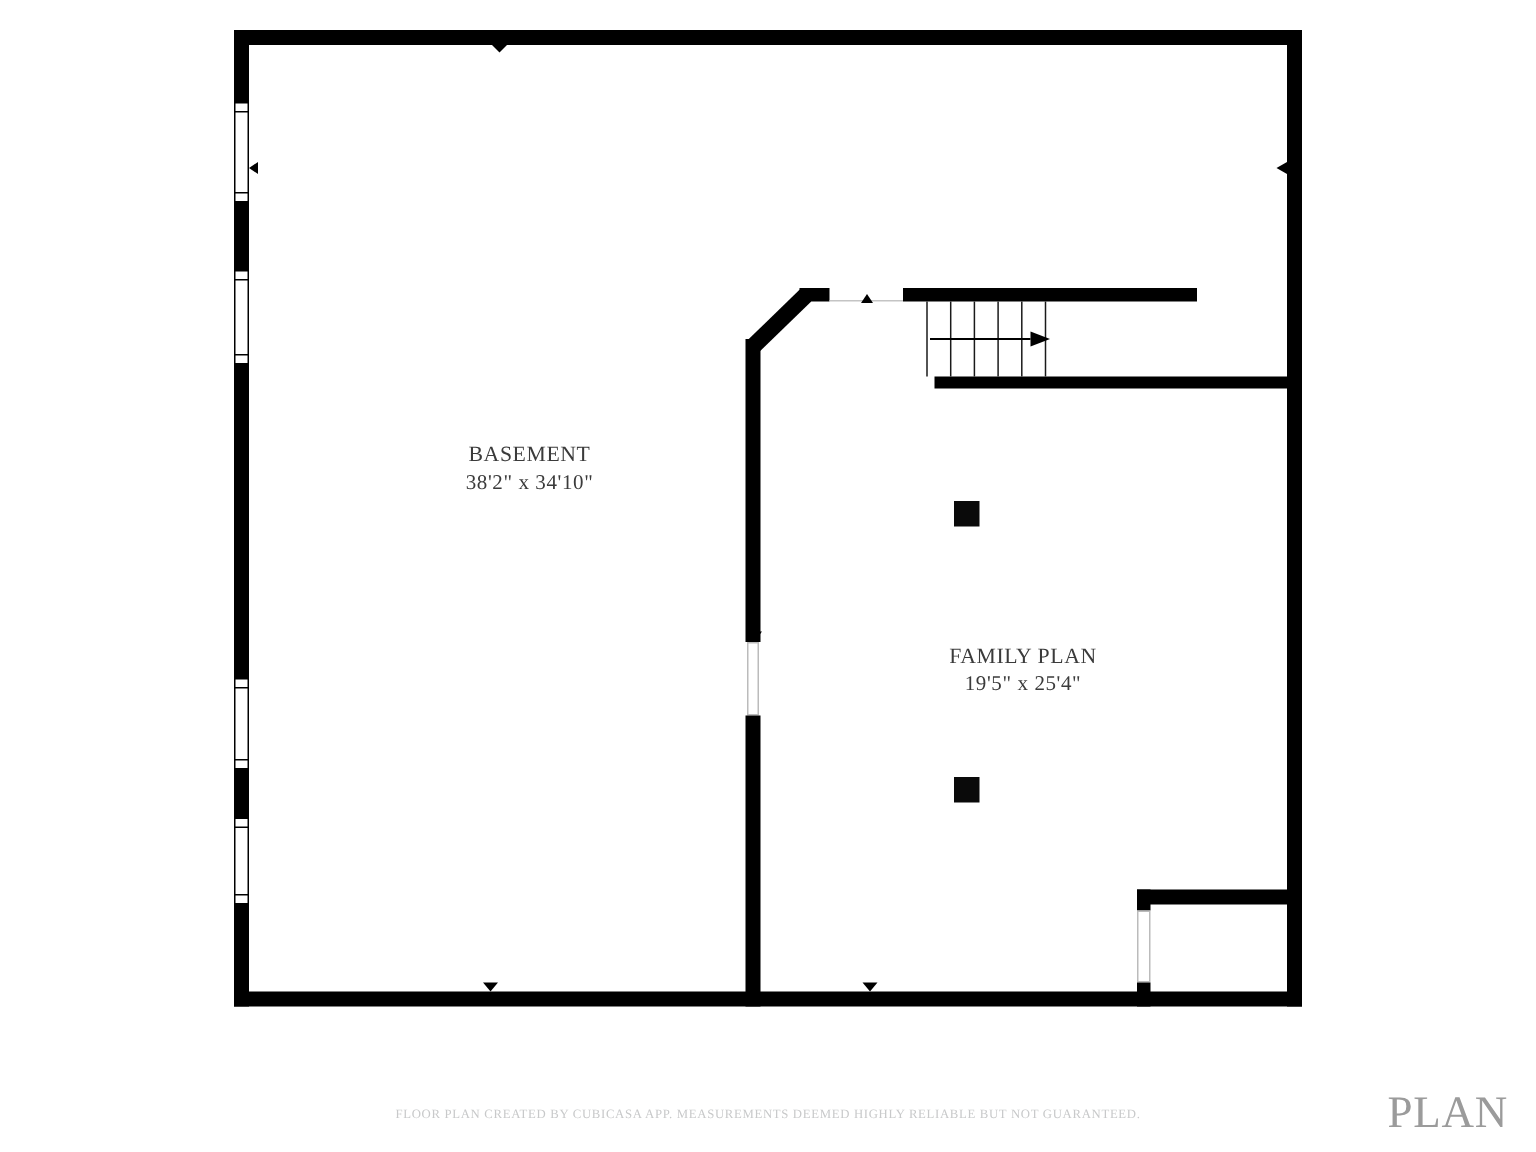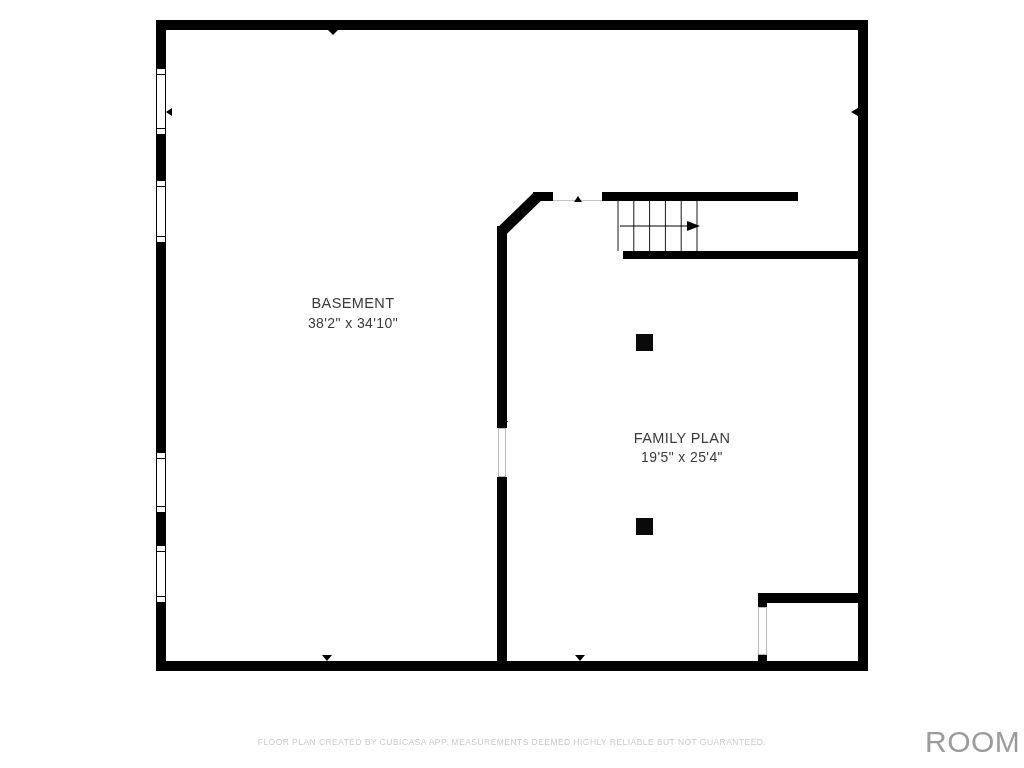--- a/index.html
+++ b/index.html
@@ -1,20 +1,20 @@
 <!DOCTYPE html>
 <html><head>
 <meta charset="utf-8">
 <style>
   html,body{margin:0;padding:0;}
   body{
     width:1024px;height:768px;background:#ffffff;overflow:hidden;
     font-family:"Liberation Sans", sans-serif;
   }
-  .stage{position:relative;width:1024px;height:768px;background:#fff;}
+  .stage{position:relative;width:1024px;height:768px;background:#fff;font-family:Liberation Serif, serif;}
   svg{position:absolute;left:0;top:0;}
   .label{
     position:absolute;transform:translateX(-50%);
     color:#3b3b3b;font-size:14.5px;letter-spacing:.4px;white-space:nowrap;
     text-align:center;
   }
   .room-name{font-size:14.5px;}
   .room-dims{font-size:14px;}
   .disclaimer{
     position:absolute;left:0;top:737px;width:1024px;text-align:center;
@@ -99,15 +99,15 @@
     <polygon points="575,655 585,655 580,661" fill="#000"></polygon>
   </svg>
 
   <div class="label room-name" style="left:353px;top:295px;">BASEMENT</div>
   <div class="label room-dims" style="left:353px;top:315px;">38'2" x 34'10"</div>
 
   <div class="label room-name" style="left:682px;top:430px;">FAMILY PLAN</div>
   <div class="label room-dims" style="left:682px;top:449px;">19'5" x 25'4"</div>
 
   <div class="disclaimer">FLOOR PLAN CREATED BY CUBICASA APP. MEASUREMENTS DEEMED HIGHLY RELIABLE BUT NOT GUARANTEED.</div>
-  <div class="brand">ROOM</div>
+  <div class="brand">PLAN</div>
 
 </div>
 
 </body></html>

